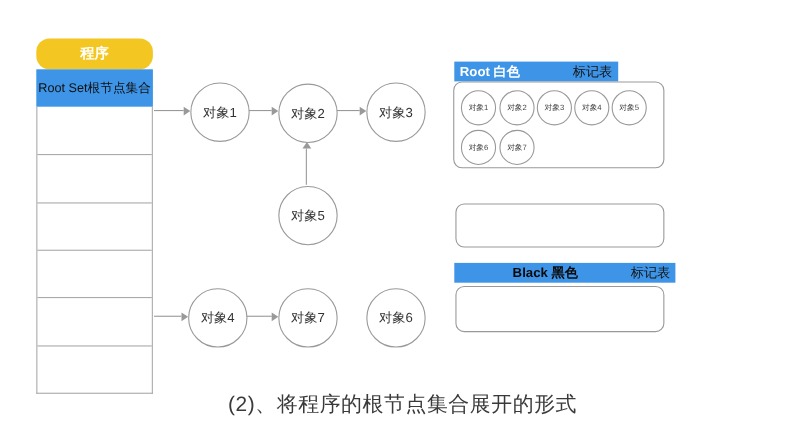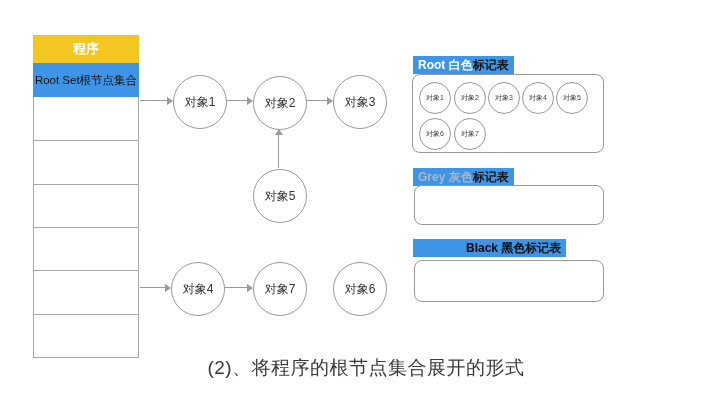--- a/index.html
+++ b/index.html
@@ -5,21 +5,21 @@
   html,body { margin:0; padding:0; background:#fff; }
   .canvas {
     position:relative; width:720px; height:405px; background:#ffffff;
     font-family:"Liberation Sans", sans-serif; overflow:hidden;
   }
 
   
   .gc-table { position:absolute; left:33px; top:35px; width:106px; }
   .tbl-header {
     height:28px; background:#F4C621; color:#ffffff; font-weight:bold; font-size:13px;
-    display:flex; align-items:center; justify-content:center;
+    display:flex; align-items:center; justify-content:center;border-radius:12px;
   }
   .tbl-rootset {
     height:34px; background:#3E95E7; color:#101010; font-size:11.5px;
     display:flex; align-items:center; justify-content:center; white-space:nowrap;
   }
   .tbl-rows {
     height:260px; display:grid; grid-template-rows:repeat(6,1fr);
     border:1px solid #aaa; border-top:none;
   }
   .tbl-cell { border-top:1px solid #aaa; }
@@ -49,21 +49,21 @@
 
   
   .badge {
     position:absolute; background:#3E95E7; padding:2px 5px; font-size:12px;
     line-height:14px; white-space:nowrap;
   }
   .b-main { font-weight:bold; }
   .main-white { color:#ffffff; }
   .main-grey { color:#AEB6BF; }
   .main-black { color:#0a0a0a;padding-left:48px; }
-  .b-suffix { color:#151515; font-weight:700; }
+  .b-suffix { color:#151515; font-weight:400;margin-left:48px; }
 
   .panel {
     position:absolute; border:1px solid #999; border-radius:8px; background:#fff;
   }
   .panel-white { left:412px; top:74px;  width:190px; height:77px; }
   .panel-grey  { left:414px; top:185px; width:188px; height:38px; }
   .panel-black { left:414px; top:260px; width:188px; height:40px; }
 
   .mini {
     position:absolute; width:30px; height:30px; border:1px solid #999; border-radius:50%;
@@ -132,23 +132,20 @@
   <div class="panel panel-white">
     <div class="mini" style="left:6px;   top:7px;">对象1</div>
     <div class="mini" style="left:41px;  top:7px;">对象2</div>
     <div class="mini" style="left:75px;  top:7px;">对象3</div>
     <div class="mini" style="left:109px; top:7px;">对象4</div>
     <div class="mini" style="left:143px; top:7px;">对象5</div>
     <div class="mini" style="left:6px;   top:43px;">对象6</div>
     <div class="mini" style="left:41px;  top:43px;">对象7</div>
   </div>
 
-  <div class="badge" style="left:413px; top:168px;">
-    <span class="b-main main-grey">Grey 灰色</span><span class="b-suffix">标记表</span>
-  </div>
   <div class="panel panel-grey"></div>
 
   <div class="badge" style="left:413px; top:239px;">
     <span class="b-main main-black">Black 黑色</span><span class="b-suffix">标记表</span>
   </div>
   <div class="panel panel-black"></div>
 
   <div class="caption">(2)、将程序的根节点集合展开的形式</div>
 
 </div>

